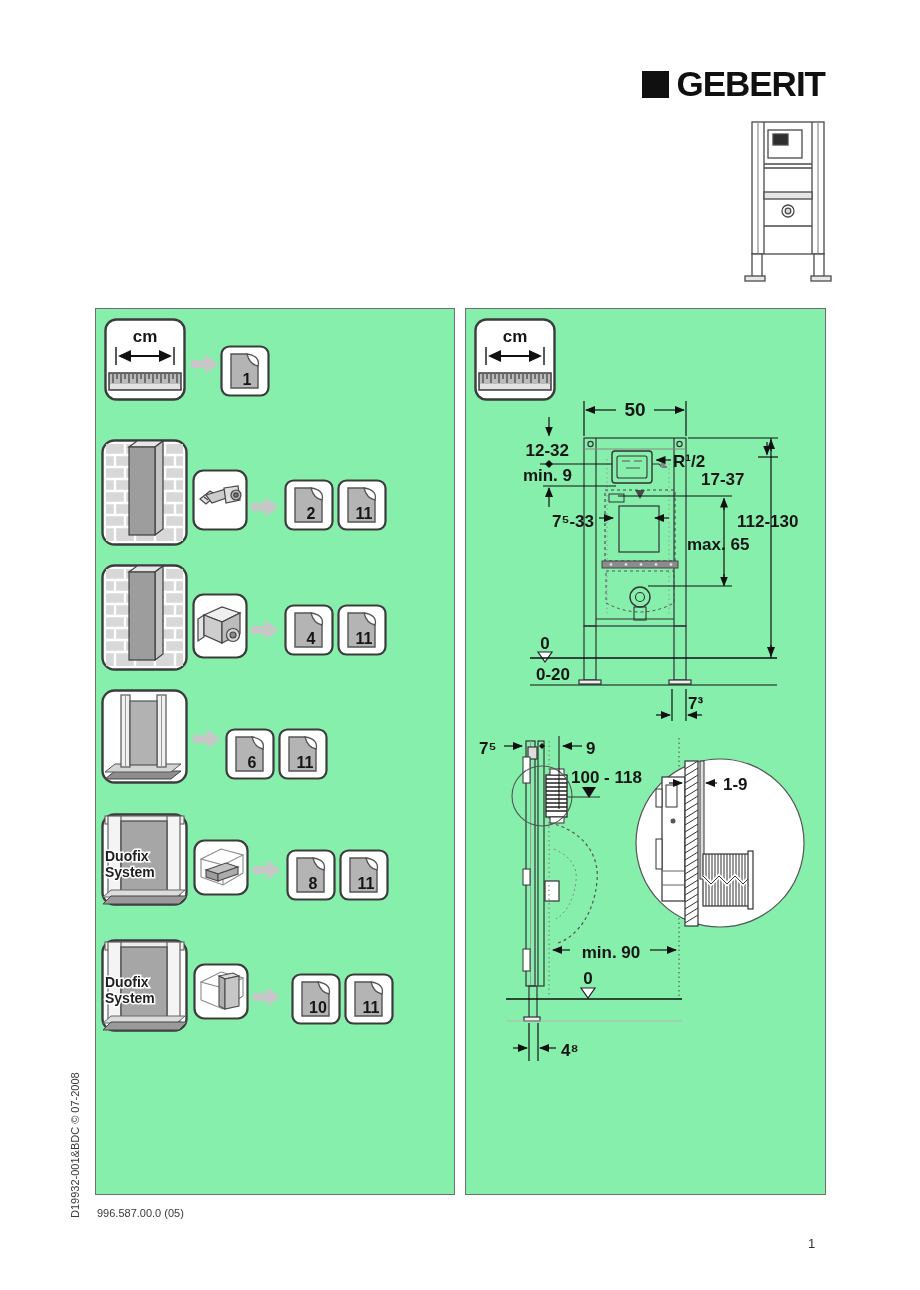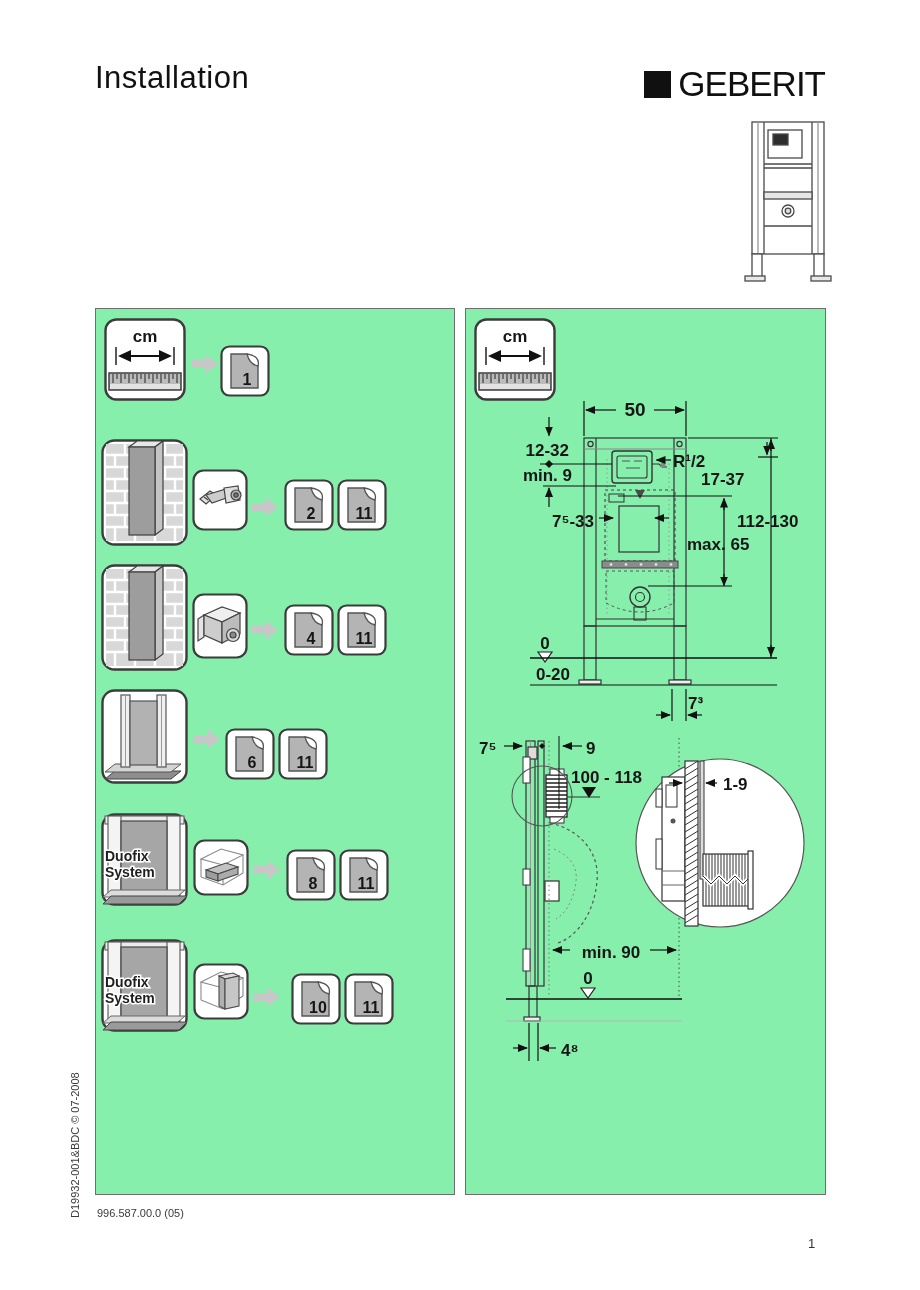--- a/index.html
+++ b/index.html
@@ -2,42 +2,41 @@
 <html><head>
 <meta charset="utf-8">
 <style>
   html,body{margin:0;padding:0;background:#fff;}
   .page{position:relative;width:920px;height:1290px;background:#fff;overflow:hidden;
         font-family:"Liberation Sans","DejaVu Sans",sans-serif;color:#161616;}
   .abs{position:absolute;}
   .title{position:absolute;left:95px;top:60px;font-size:31px;letter-spacing:.5px;color:#111;}
   .brand{position:absolute;top:64px;right:95px;display:flex;align-items:center;gap:7px;}
   .brand-square{width:27px;height:27px;background:#101010;display:inline-block;}
-  .brand-text{font-size:35px;font-weight:normal;letter-spacing:-1px;color:#101010;}
+  .brand-text{font-size:35px;font-weight:bold;letter-spacing:-1px;color:#101010;}
   .panel{position:absolute;border:1.5px solid #6e6e6e;background:#86efac;}
   .panel-left{left:95px;top:308px;width:358px;height:885px;}
   .panel-right{left:465px;top:308px;width:359px;height:885px;}
   .doc-code{position:absolute;left:-25px;top:1112px;width:200px;text-align:left;
             transform:rotate(-90deg);font-size:11px;color:#3a3a3a;}
   .footer-code{position:absolute;left:97px;top:1207px;font-size:11px;color:#3a3a3a;}
   .page-num{position:absolute;left:808px;top:1236px;font-size:13px;color:#333;}
   svg text{fill:#161616;}
   .dim{font:bold 17px "Liberation Sans","DejaVu Sans",sans-serif;}
   .dim-lg{font:bold 19px "Liberation Sans","DejaVu Sans",sans-serif;}
   .cm-t{font:bold 17px "Liberation Sans","DejaVu Sans",sans-serif;}
   .pg-t{font:bold 16px "Liberation Sans","DejaVu Sans",sans-serif;}
   .duofix-t{font:bold 14px "Liberation Sans","DejaVu Sans",sans-serif;
             fill:#1d1d1d;stroke:#fff;stroke-width:3px;paint-order:stroke;}
 </style>
 </head>
 <body>
 
 <div class="page">
 
-  <div class="title">Installation</div>
 
   <div class="brand">
     <span class="brand-square"></span>
     <span class="brand-text">GEBERIT</span>
   </div>
 
   <svg class="abs" style="left:742px;top:108px" width="96" height="188">
     <g stroke="#4a4a4a" stroke-width="1.3" fill="#fff">
       <rect x="10" y="14" width="72" height="132"></rect>
       <line x1="16" y1="14" x2="16" y2="146" stroke="#999"></line>

